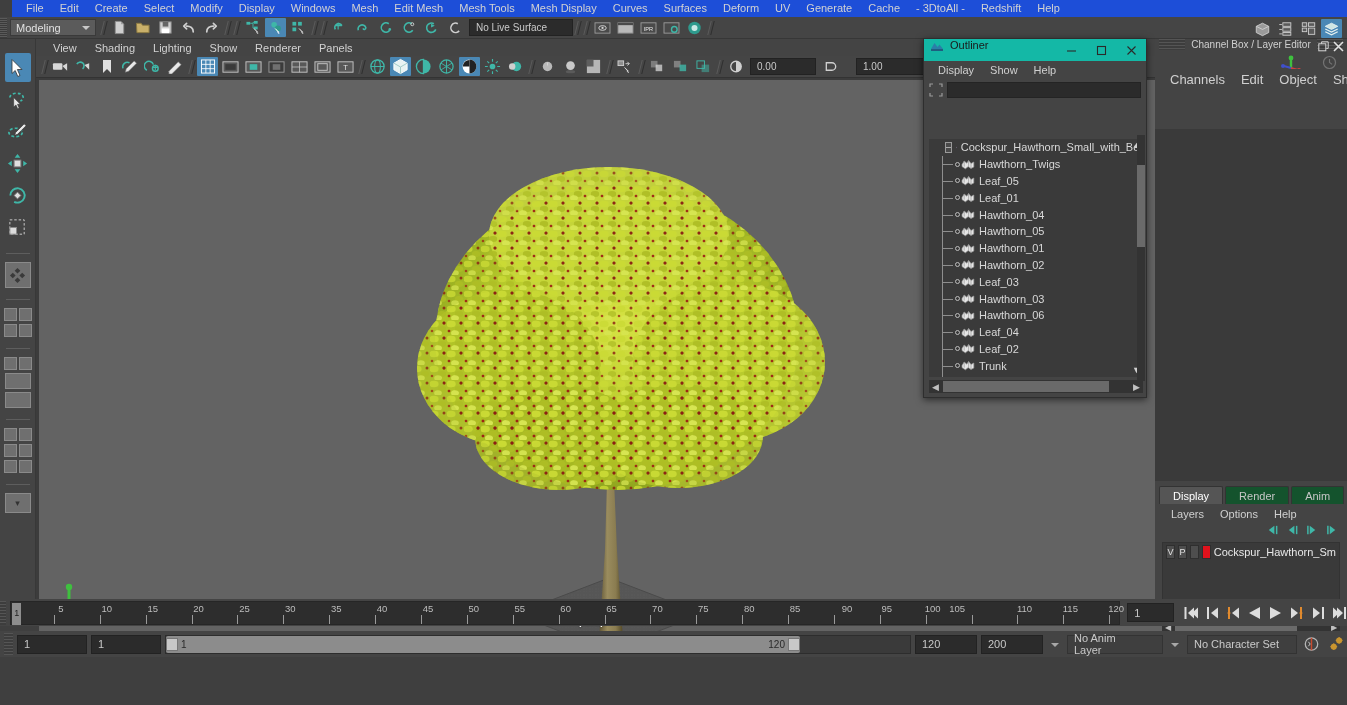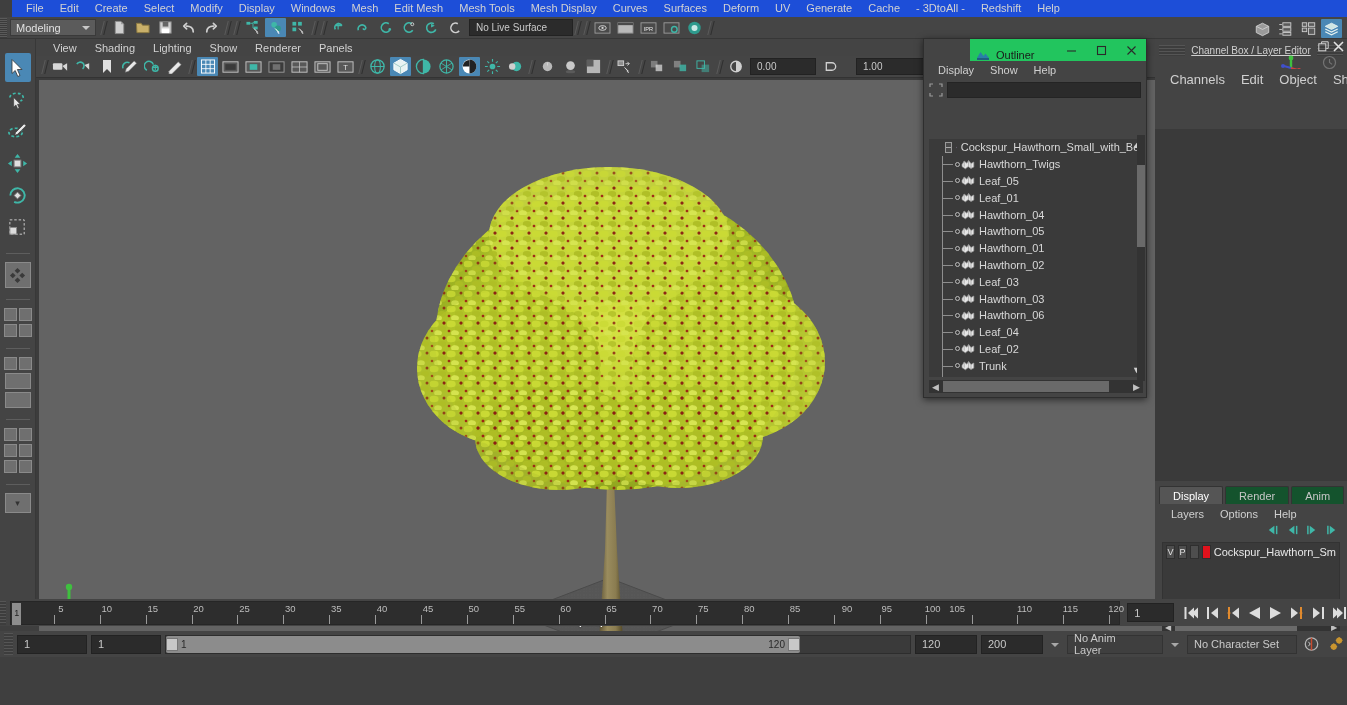--- a/index.html
+++ b/index.html
@@ -111,22 +111,22 @@
   }
   .axis-gizmo { position: absolute; left: 12px; top: 497px; width: 40px; height: 48px; }
 
   
   .outliner {
     position: absolute; left: 923px; top: 38px; width: 224px; height: 360px;
     background: #444444; border: 1px solid #2e2e2e;
     box-shadow: 0 2px 7px rgba(0,0,0,0.55);
   }
   .ol-title {
-    height: 22px; background: #22c55e; display: flex; align-items: flex-end;
-    padding-left: 6px; color: #1a1a1a; font-size: 11px; margin-left: 46px;
+    height: 22px; background: #14b8a6; display: flex; align-items: flex-start;
+    padding-left: 6px; color: #1a1a1a; font-size: 11px;
   }
   .ol-title .t { margin-left: 6px; }
   .ol-wbtns { margin-left: auto; display: flex; height: 22px; }
   .ol-wbtn { width: 30px; height: 22px; display: flex; align-items: center; justify-content: center; color: #2a2a2a; }
   .ol-menubar { height: 18px; background: #444444; display: flex; align-items: center; padding-left: 6px; }
   .ol-menubar .mi { padding: 0 8px; font-size: 11px; color: #d0d0d0; }
   .ol-search { height: 22px; background: #444; display: flex; align-items: center; padding: 0 5px; gap: 4px; }
   .ol-search .sfield { flex: 1; height: 16px; background: #2b2b2b; border: 1px solid #242424; }
   .ol-list {
     position: absolute; left: 5px; top: 100px; width: 214px; height: 238px;
@@ -164,22 +164,22 @@
   .ol-hscroll .ar { width: 13px; text-align: center; color: #c0c0c0; font-size: 9px; }
   .ol-hscroll .ar.r { margin-left: auto; }
   .arrow-up, .arrow-dn { position: absolute; right: 2px; color: #cfcfcf; font-size: 9px; }
 
   
   .rdock {
     position: absolute; left: 1155px; top: 39px; width: 192px; height: 560px;
     background: #444444;
   }
   .rdock-title {
-    height: 17px; display: flex; align-items: flex-end; justify-content: center;
-    font-size: 10px; color: #d0d0d0; position: relative; text-decoration: underline;
+    height: 17px; display: flex; align-items: flex-start; justify-content: center;
+    font-size: 10px; color: #d0d0d0; position: relative;
   }
   .rdock-title .grip {
     width: 26px; height: 11px;
     background: repeating-linear-gradient(to bottom,#555 0 1px,#3d3d3d 1px 3px);
   }
   .rdock-title .grip.l { margin-right: 6px; }
   .rdock-title .grip.r { margin-left: 6px; }
   .rdock-title .wb { position: absolute; right: 3px; top: 2px; display: flex; gap: 4px; color: #d6d6d6; font-size: 10px; }
   .cb-gizmo { height: 14px; position: relative; }
   .cb-menubar { height: 18px; display: flex; align-items: center; padding-left: 8px; gap: 2px; }

